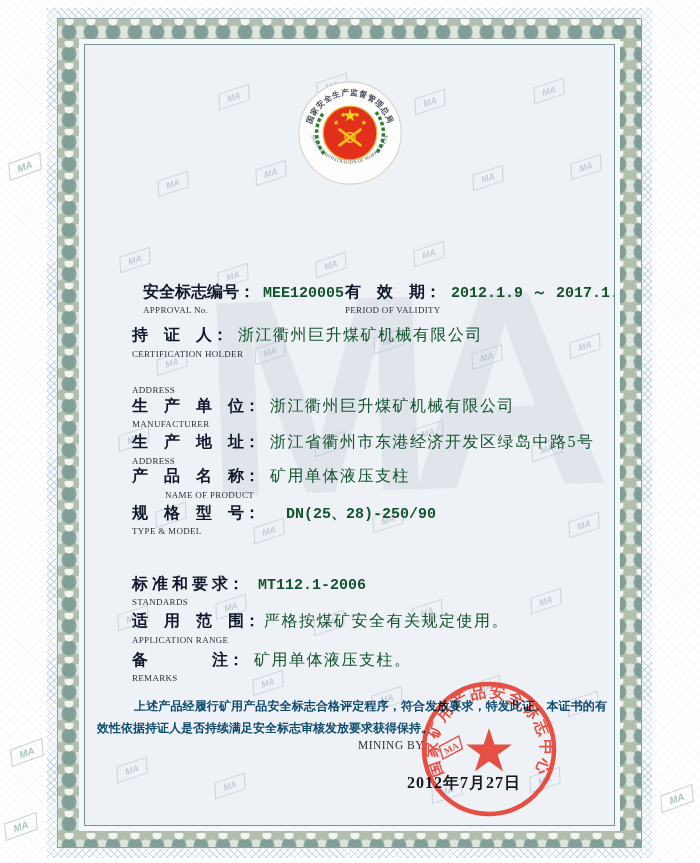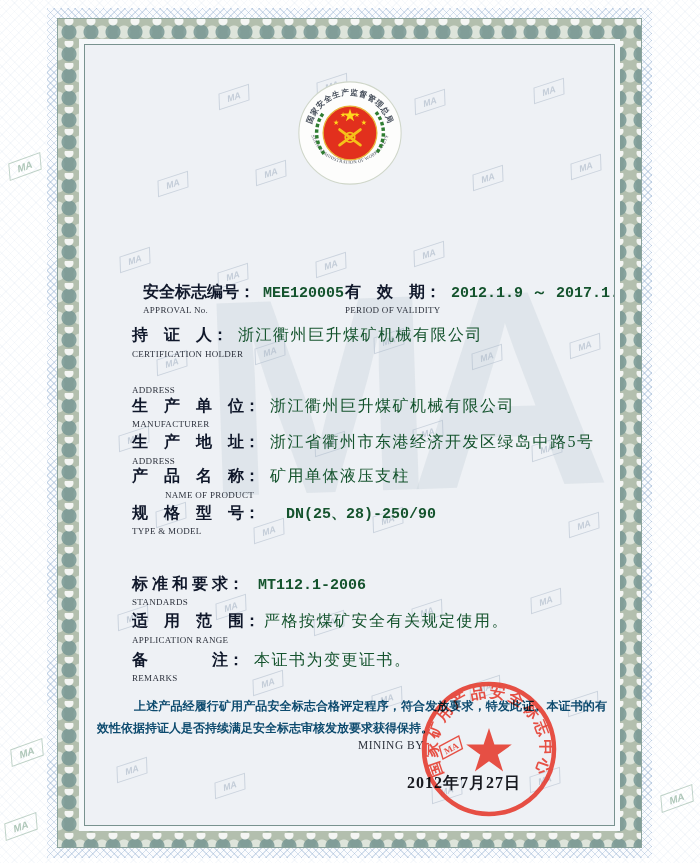--- a/index.html
+++ b/index.html
@@ -228,21 +228,21 @@
       <div class="sub" style="left:47px; top:552px;">STANDARDS</div>
 
       <div class="row" style="left:47px; top:566px;">
         <span class="lbl">适　用　范　围：</span>
         <span class="val" style="">严格按煤矿安全有关规定使用。</span>
       </div>
       <div class="sub" style="left:47px; top:590px;">APPLICATION RANGE</div>
 
       <div class="row" style="left:47px; top:605px;">
         <span class="lbl">备　　　　注：</span>
-        <span class="val" style="margin-left:6px;">本证书为变更证书。</span>
+        <span class="val" style="margin-left:6px;">矿用单体液压支柱。</span>
       </div>
       <div class="sub" style="left:47px; top:628px;">REMARKS</div>
 
       <div class="statement">上述产品经履行矿用产品安全标志合格评定程序，符合发放要求，特发此证。本证书的有效性依据持证人是否持续满足安全标志审核发放要求获得保持。</div>
 
       <div class="issuer">
         <div class="en">MINING BY</div>
       </div>
       <div class="date">2012年7月27日</div>
 

